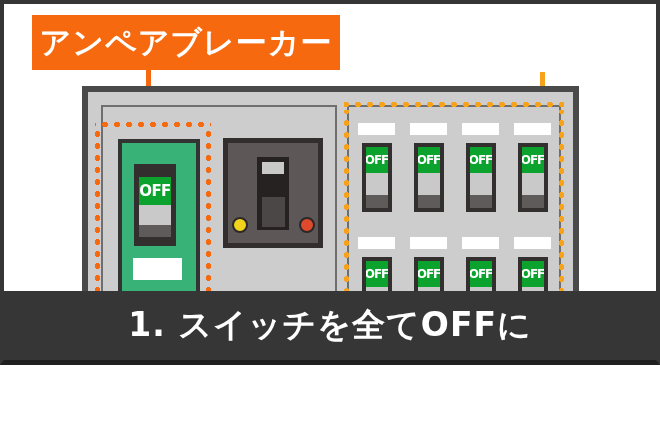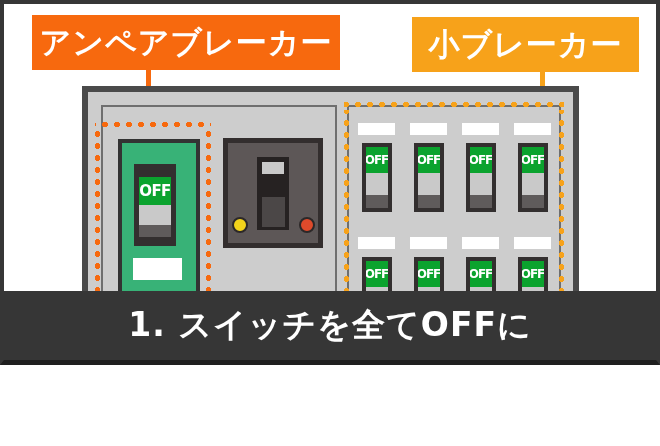--- a/index.html
+++ b/index.html
@@ -102,23 +102,20 @@
 <body>
 
 <div class="canvas">
 
   <div class="callout ampere">
     <span>アンペアブレーカー</span>
   </div>
   <div class="conn-line ampere"></div>
   <div class="conn-dot ampere"></div>
 
-  <div class="callout small">
-    <span>小ブレーカー</span>
-  </div>
   <div class="conn-line small"></div>
   <div class="conn-dot small"></div>
 
   <div class="panel">
     <div class="plate left-plate"></div>
     <div class="plate right-plate"></div>
 
     <div class="dotted-rect ampere-zone">
       <div class="dots-h top"></div>
       <div class="dots-h bottom"></div>

